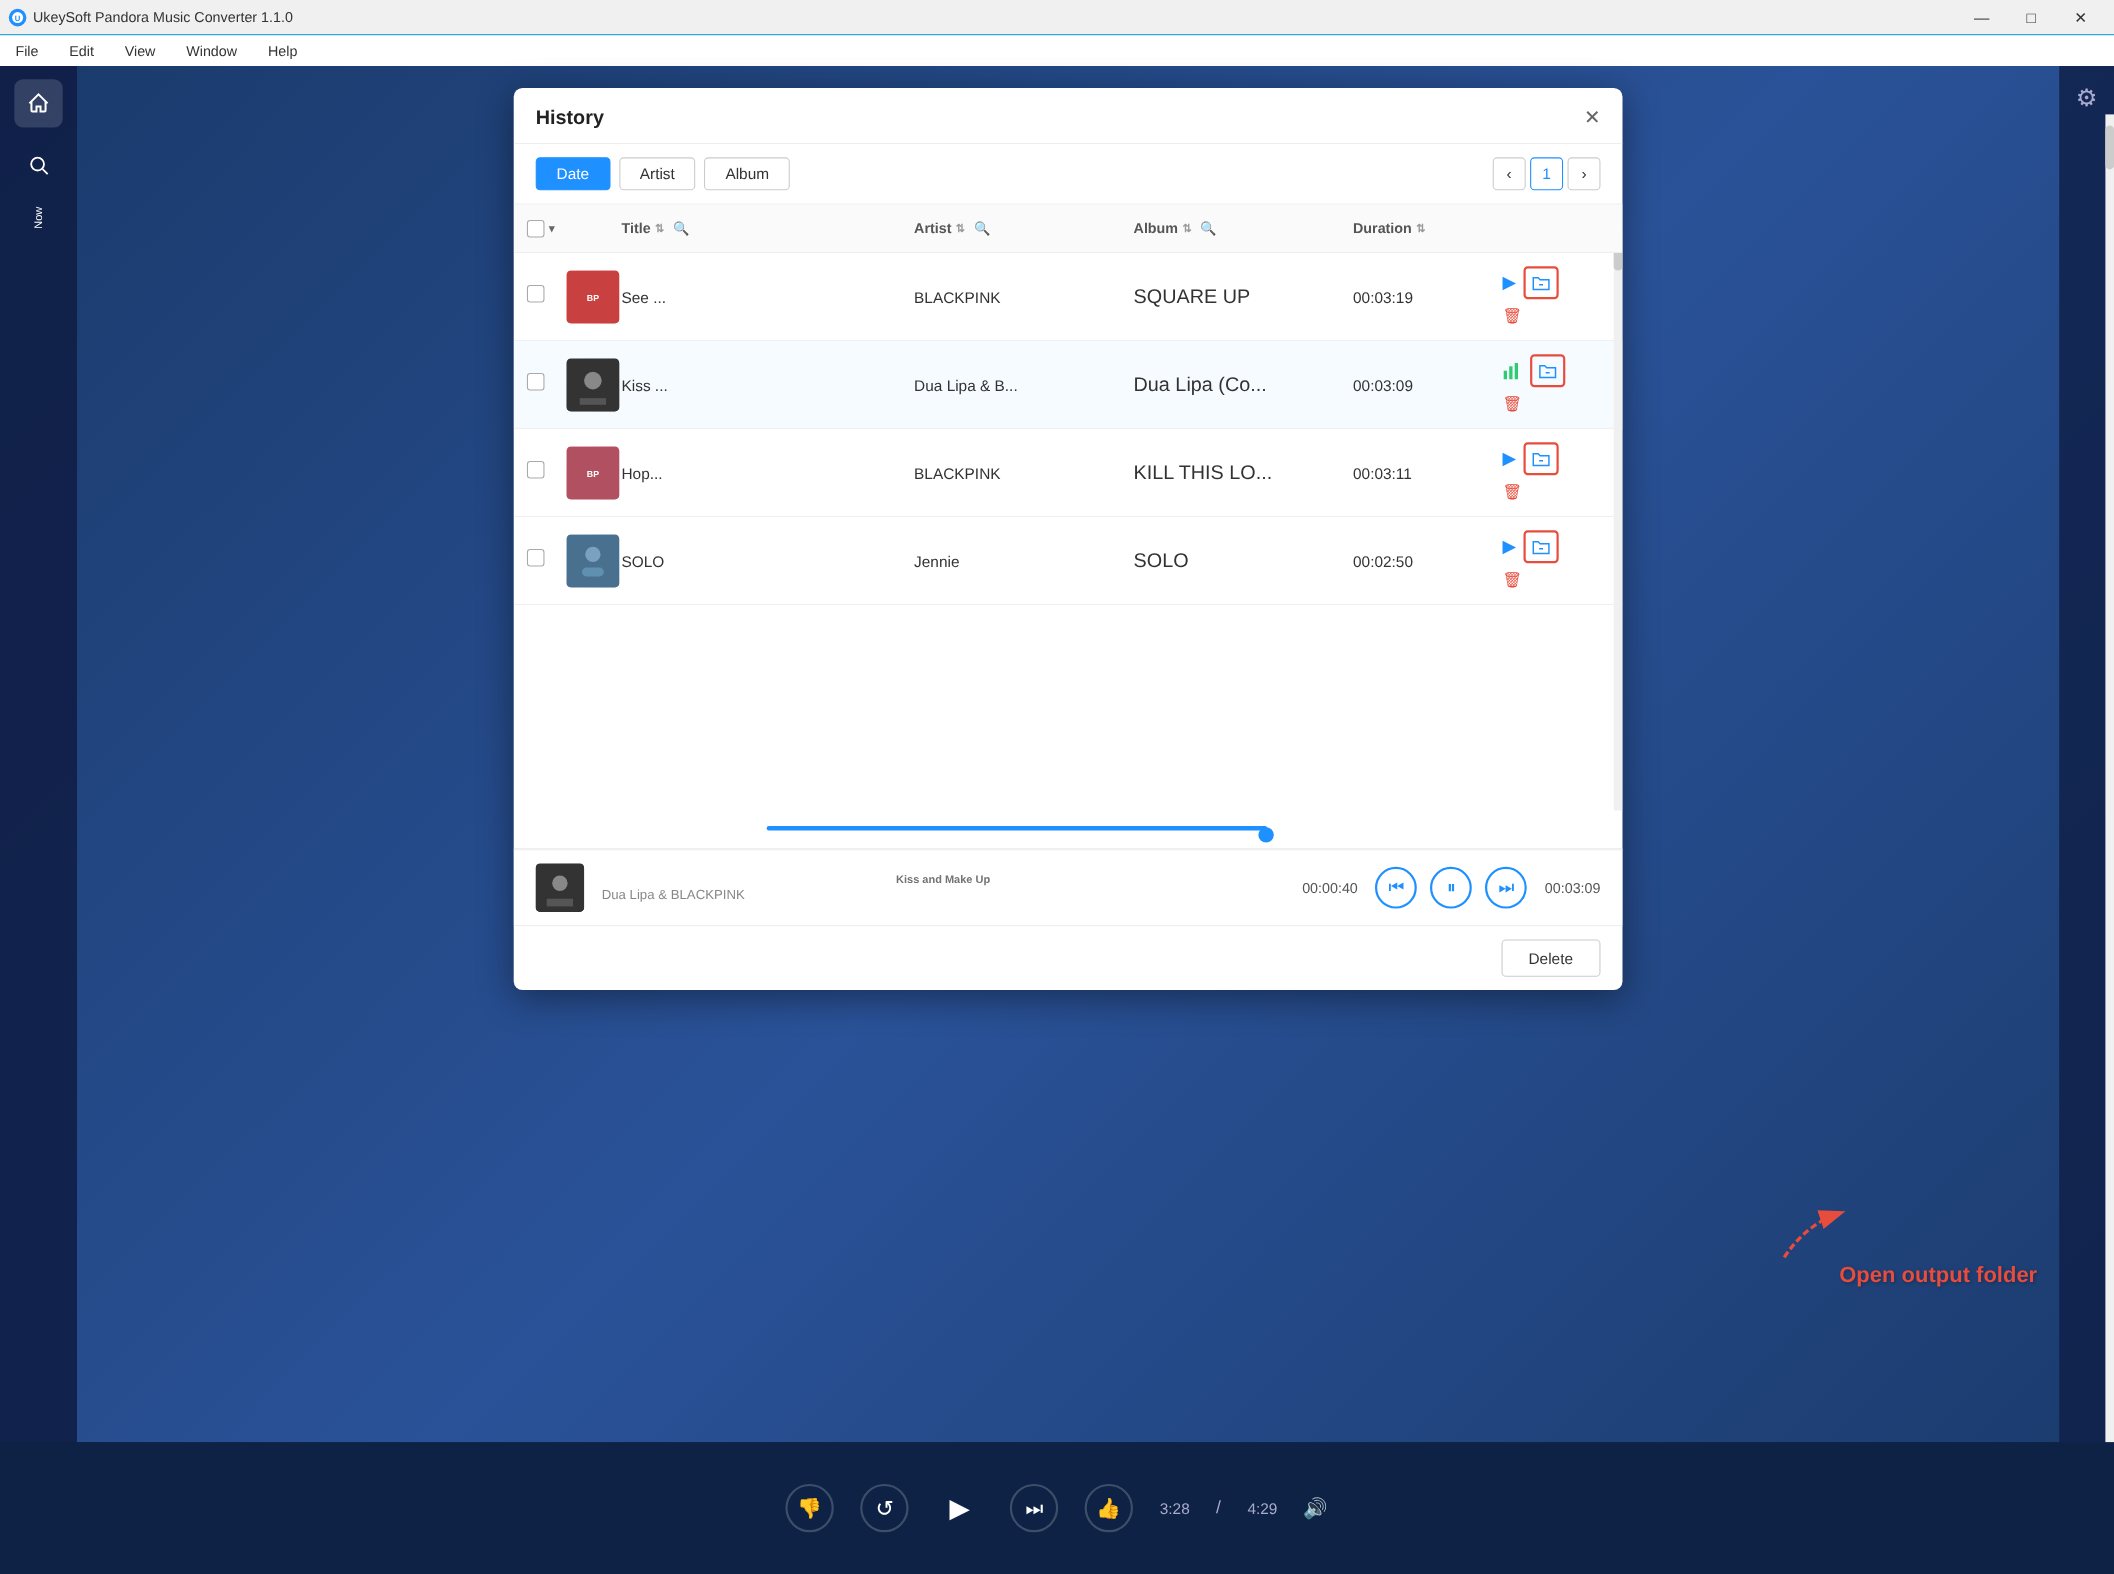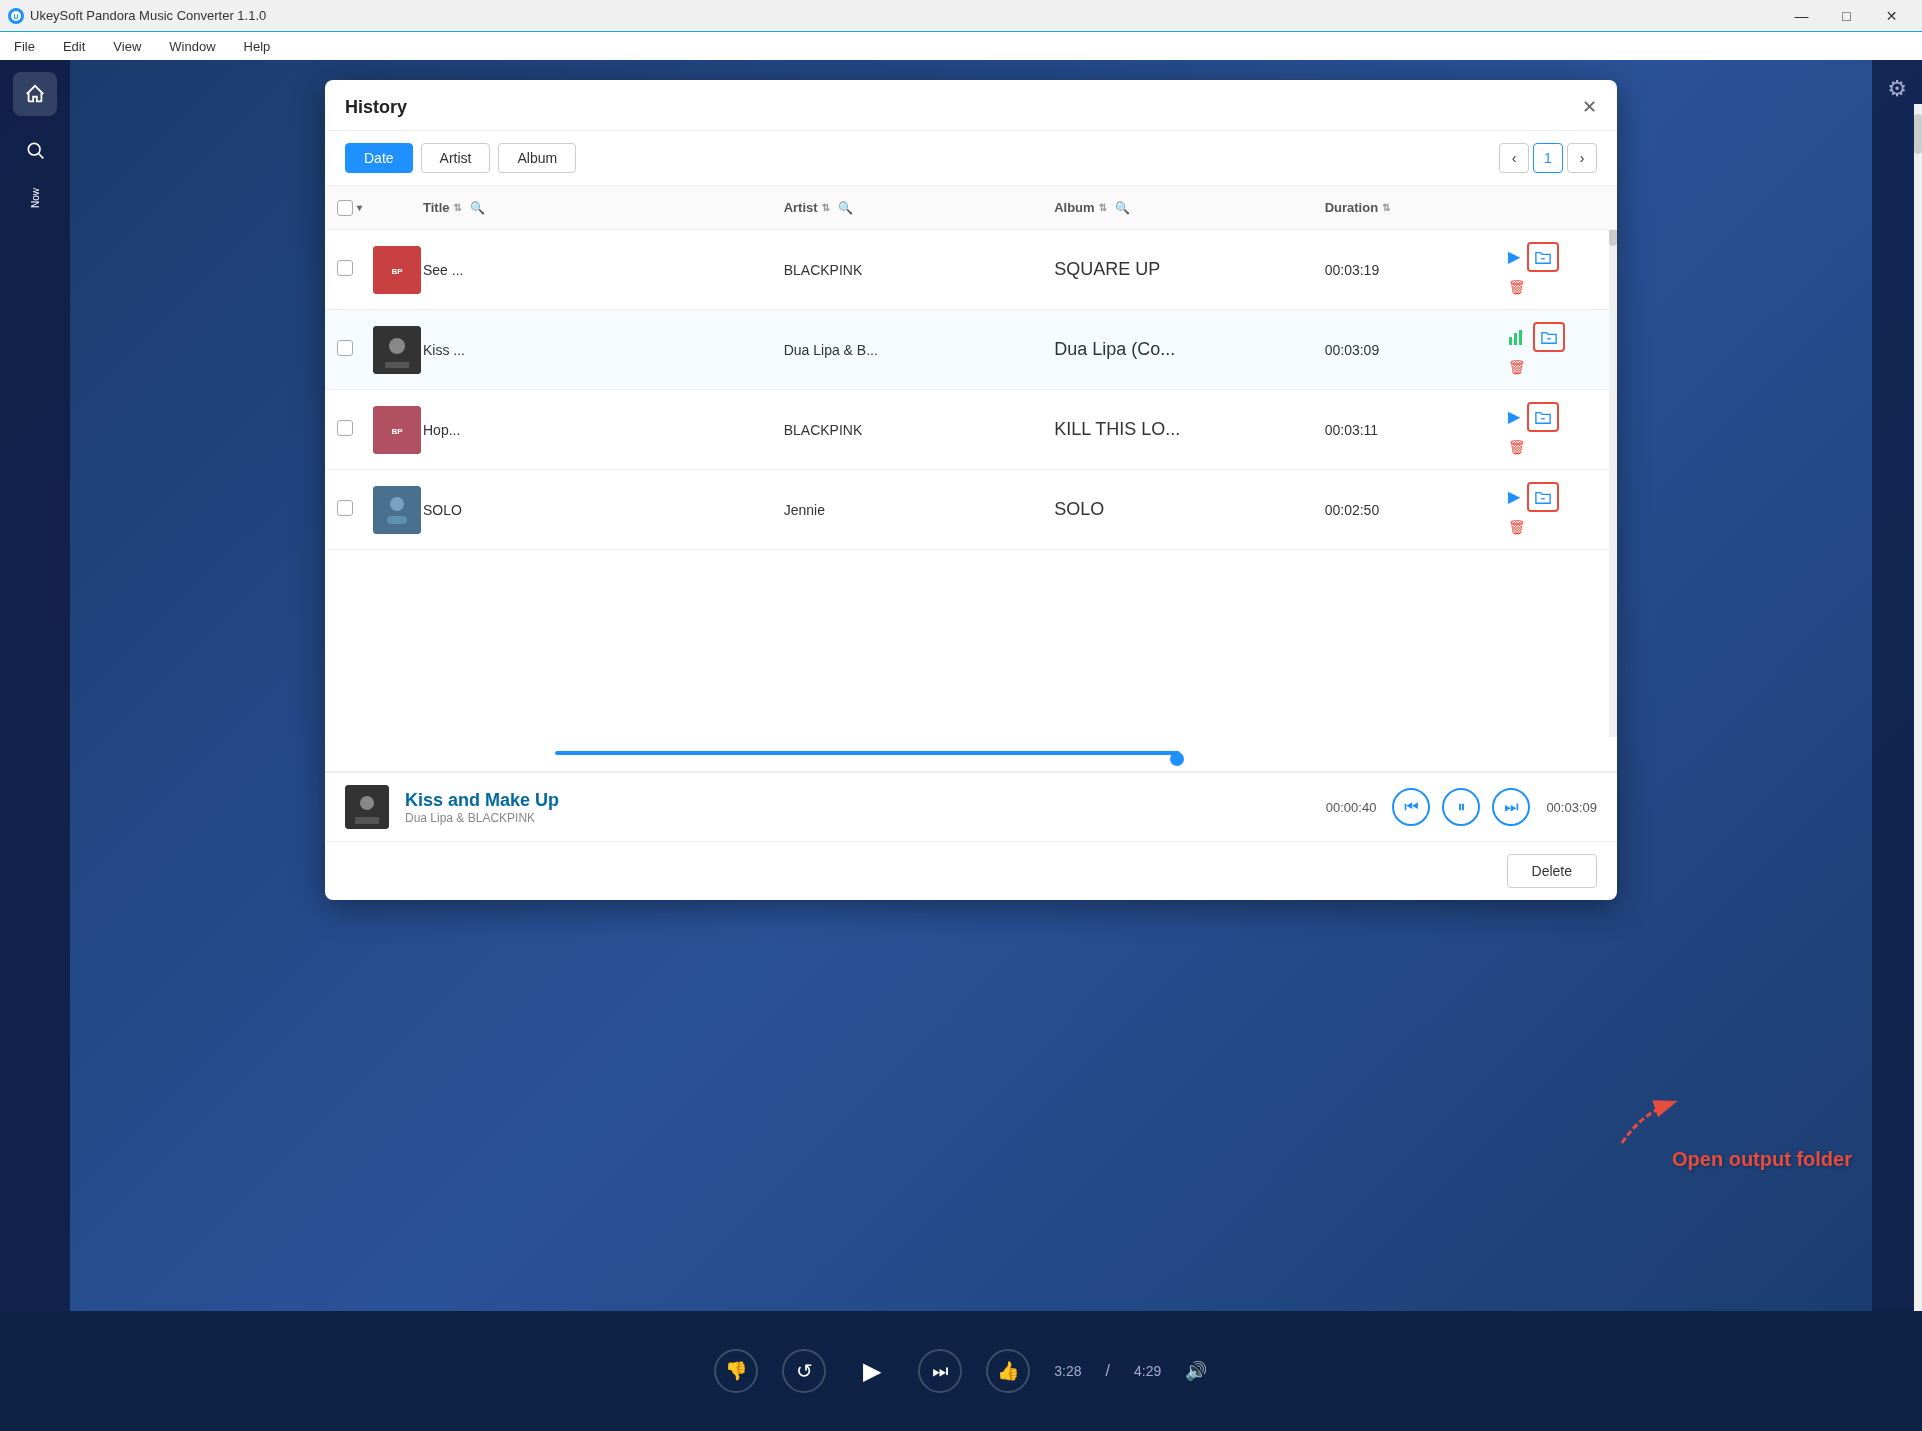--- a/index.html
+++ b/index.html
@@ -121,21 +121,21 @@
       display: flex;
       align-items: flex-start;
       justify-content: center;
       z-index: 100;
       padding-top: 20px;
     }
 
     .dialog {
       background: white;
       border-radius: 8px;
-      width: 1292px;
+      width: 1008px;
       height: 820px;
       box-shadow: 0 8px 32px rgba(0,0,0,0.4);
       display: flex;
       flex-direction: column;
       overflow: hidden;
     }
 
     
     .dialog-header {
       padding: 16px 20px 12px;
@@ -321,21 +321,21 @@
       display: flex;
       align-items: center;
       gap: 16px;
       flex-shrink: 0;
       background: white;
     }
     .player-thumb {
       width: 44px; height: 44px; border-radius: 4px; background: #ccc; overflow: hidden; flex-shrink: 0;
     }
     .player-info { flex: 1; }
-    .player-title { font-size: 18px; font-weight: 600; color: #0369a1; }
+    .player-title { font-size: 10px; font-weight: 600; color: #737373; text-align: center; }
     .player-artist { font-size: 12px; color: #888; }
     .player-time { font-size: 13px; color: #555; }
     .player-controls { display: flex; gap: 12px; align-items: center; }
     .player-ctrl-btn {
       width: 38px; height: 38px; border-radius: 50%;
       border: 2px solid #1e90ff;
       background: white; color: #1e90ff;
       cursor: pointer; font-size: 16px;
       display: flex; align-items: center; justify-content: center;
     }

